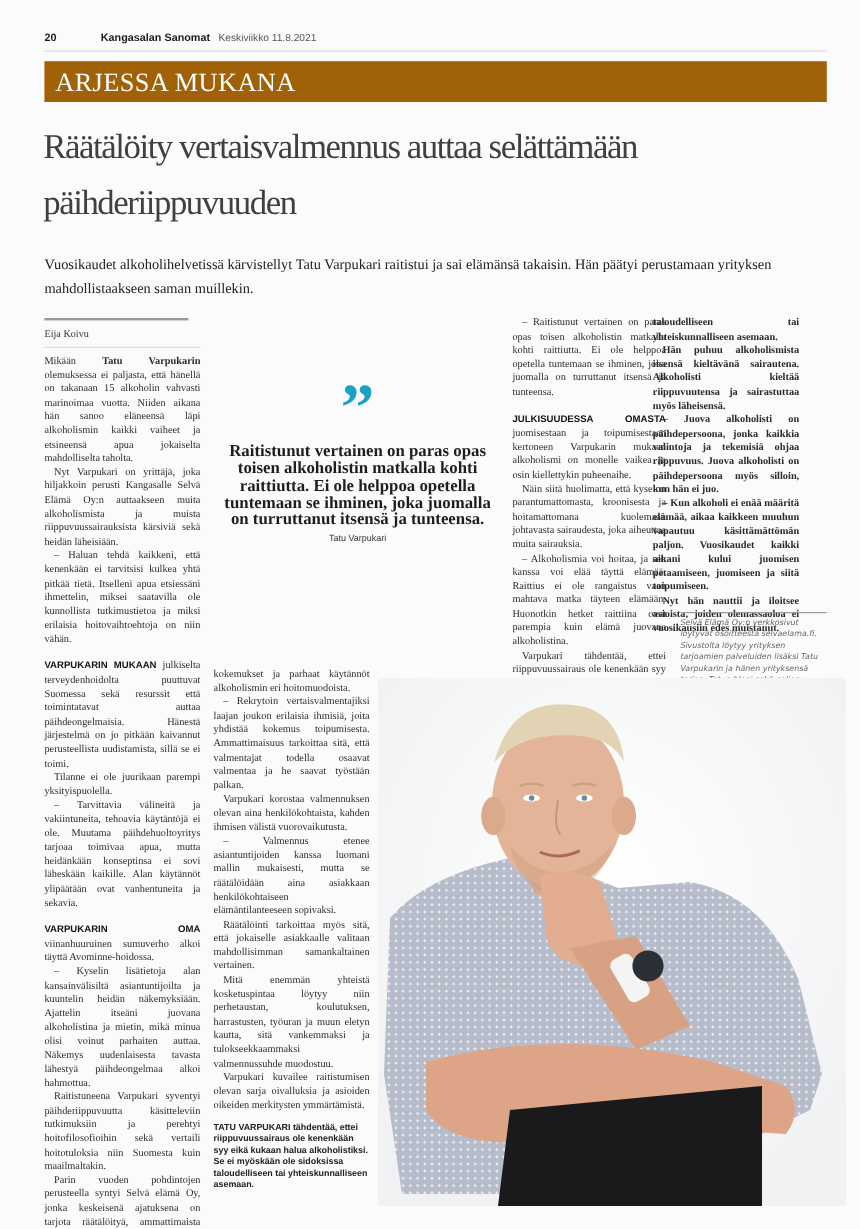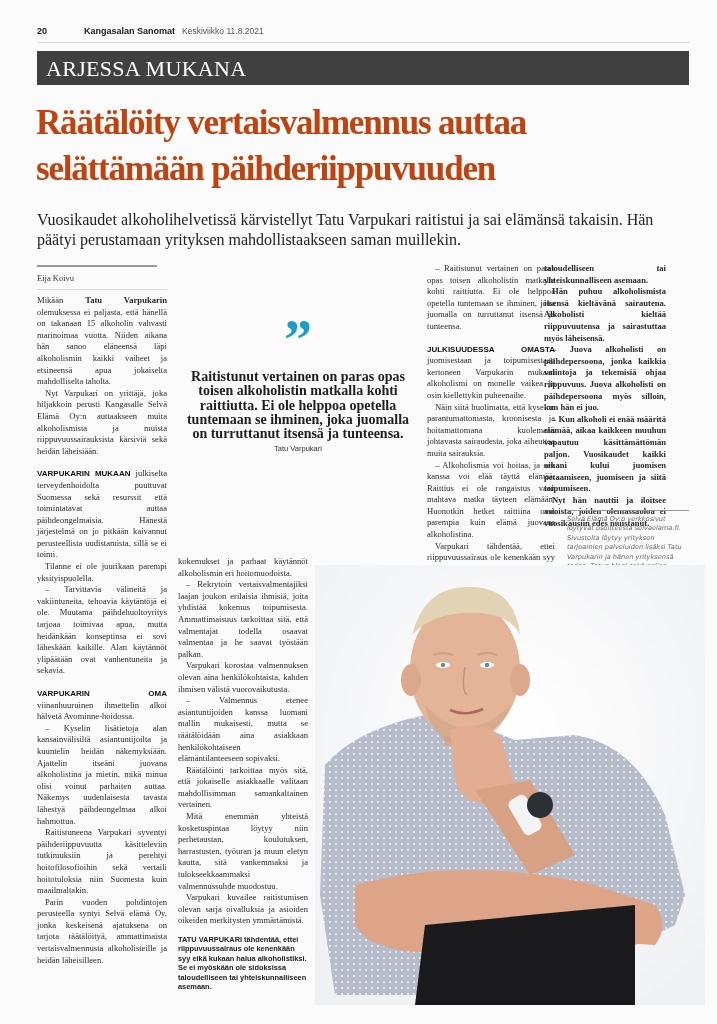--- a/index.html
+++ b/index.html
@@ -4,26 +4,26 @@
 <style>
   * { box-sizing: border-box; margin: 0; padding: 0; }
   html, body { width: 717px; height: 1024px; background: #fbfbfb; overflow: hidden; }
   body { position: relative; font-family: "DejaVu Serif", serif; color: #1b1b1b; }
 
   .masthead { position: absolute; left: 37px; top: 26px; width: 652px; height: 17px; border-bottom: 1px solid #d8d8e0; display: flex; align-items: baseline; gap: 7px; font-family: "Liberation Sans", sans-serif; font-size: 9px; text-align: center; }
   .masthead .pg { font-weight: bold; }
   .masthead .paper { font-weight: bold; padding-left: 30px; }
   .masthead .date { color: #555; font-size: 8.5px; }
 
-  .section-bar { position: absolute; left: 37px; top: 51px; width: 652px; height: 34px; background: #404040; }
+  .section-bar { position: absolute; left: 37px; top: 51px; width: 652px; height: 34px; background: #a16207; }
   .section-bar span { position: absolute; left: 9px; top: 5px; font-family: "Liberation Serif", serif; font-size: 22px; color: #fff; letter-spacing: 0.3px; }
 
-  .headline { position: absolute; left: 36px; top: 100px; width: 660px; font-family: "Liberation Serif", serif; font-weight: bold; font-size: 35px; line-height: 46px; letter-spacing: -1.2px; color: #c2410c; }
+  .headline { position: absolute; left: 36px; top: 100px; width: 660px; font-family: "Liberation Serif", serif; font-weight: normal; font-size: 29px; line-height: 46px; letter-spacing: -1.2px; color: #404040; }
 
-  .lead { position: absolute; left: 37px; top: 210px; width: 650px; font-family: "Liberation Serif", serif; font-size: 16px; line-height: 20px; color: #222; }
+  .lead { position: absolute; left: 37px; top: 210px; width: 650px; font-family: "Liberation Serif", serif; font-size: 12px; line-height: 20px; color: #222; }
 
   .byline-rule { position: absolute; left: 37px; top: 265px; width: 120px; height: 2px; background: #999; }
   .byline { position: absolute; left: 37px; top: 273px; font-family: "Liberation Serif", serif; font-size: 8.5px; color: #333; }
   .byline-rule2 { position: absolute; left: 37px; top: 289px; width: 130px; height: 1px; background: #ddd; }
 
   .col { position: absolute; font-family: "Liberation Serif", serif; font-size: 8.6px; line-height: 11.6px; color: #2a2a2a; text-align: justify; }
   .col p { text-indent: 8px; }
   .col p.first { text-indent: 0; }
   .col .kicker { font-family: "Liberation Sans", sans-serif; font-weight: bold; font-size: 8px; color: #111; }
   .col .gap { height: 11px; }
@@ -64,26 +64,27 @@
 
 <p class="lead">Vuosikaudet alkoholihelvetissä kärvistellyt Tatu Varpukari raitistui ja sai elämänsä takaisin. Hän päätyi perustamaan yrityksen mahdollistaakseen saman muillekin.</p>
 
 <div class="byline-rule"></div>
 <div class="byline">Eija Koivu</div>
 <div class="byline-rule2"></div>
 
 <div class="col col1">
   <p class="first"><span>Mikään </span><b>Tatu Varpukarin</b><span> olemuksessa ei paljasta, että hänellä on takanaan 15 alkoholin vahvasti marinoimaa vuotta. Niiden aikana hän sanoo eläneensä läpi alkoholismin kaikki vaiheet ja etsineensä apua jokaiselta mahdolliselta taholta.</span></p>
   <p>Nyt Varpukari on yrittäjä, joka hiljakkoin perusti Kangasalle Selvä Elämä Oy:n auttaakseen muita alkoholismista ja muista riippuvuussairauksista kärsiviä sekä heidän läheisiään.</p>
+  <p>– Haluan tehdä kaikkeni, että kenenkään ei tarvitsisi kulkea yhtä pitkää tietä. Itselleni apua etsiessäni ihmettelin, miksei saatavilla ole kunnollista tutkimustietoa ja miksi erilaisia hoitovaihtoehtoja on niin vähän.</p>
   <div class="gap"></div>
   <p class="first"><span class="kicker">VARPUKARIN MUKAAN</span><span> julkiselta terveydenhoidolta puuttuvat Suomessa sekä resurssit että toimintatavat auttaa päihdeongelmaisia. Hänestä järjestelmä on jo pitkään kaivannut perusteellista uudistamista, sillä se ei toimi.</span></p>
   <p>Tilanne ei ole juurikaan parempi yksityispuolella.</p>
   <p>– Tarvittavia välineitä ja vakiintuneita, tehoavia käytäntöjä ei ole. Muutama päihdehuoltoyritys tarjoaa toimivaa apua, mutta heidänkään konseptinsa ei sovi läheskään kaikille. Alan käytännöt ylipäätään ovat vanhentuneita ja sekavia.</p>
   <div class="gap"></div>
-  <p class="first"><span class="kicker">VARPUKARIN OMA</span><span> viinanhuuruinen ihmettelin alkoi hälvetä Avominne-hoidossa.</span></p>
+  <p class="first"><span class="kicker">VARPUKARIN OMA</span><span> viinanhuuruinen sumuverho alkoi täyttä Avominne-hoidossa.</span></p>
   <p>– Kyselin lisätietoja alan kansainvälisiltä asiantuntijoilta ja kuuntelin heidän näkemyksiään. Ajattelin itseäni juovana alkoholistina ja mietin, mikä minua olisi voinut parhaiten auttaa. Näkemys uudenlaisesta tavasta lähestyä päihdeongelmaa alkoi hahmottua.</p>
   <p>Raitistuneena Varpukari syventyi päihderiippuvuutta käsitteleviin tutkimuksiin ja perehtyi hoitofilosofioihin sekä vertaili hoitotuloksia niin Suomesta kuin maailmaltakin.</p>
   <p>Parin vuoden pohdintojen perusteella syntyi Selvä elämä Oy, jonka keskeisenä ajatuksena on tarjota räätälöityä, ammattimaista vertaisvalmennusta alkoholisteille ja heidän läheisilleen.</p>
 
 </div>
 
 <div class="pull">
   <div class="quote-mark">”</div>
   <div class="text">Raitistunut vertainen on paras opas toisen alkoholistin matkalla kohti raittiutta. Ei ole helppoa opetella tuntemaan se ihminen, joka juomalla on turruttanut itsensä ja tunteensa.</div>
   <div class="attr">Tatu Varpukari</div>

